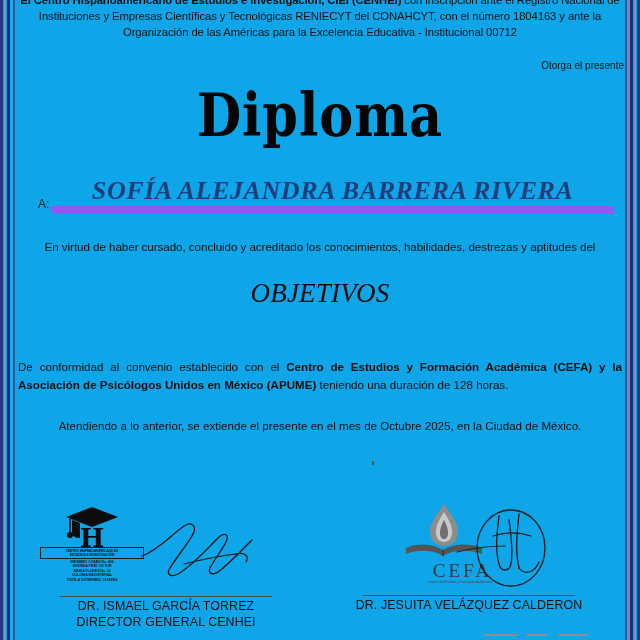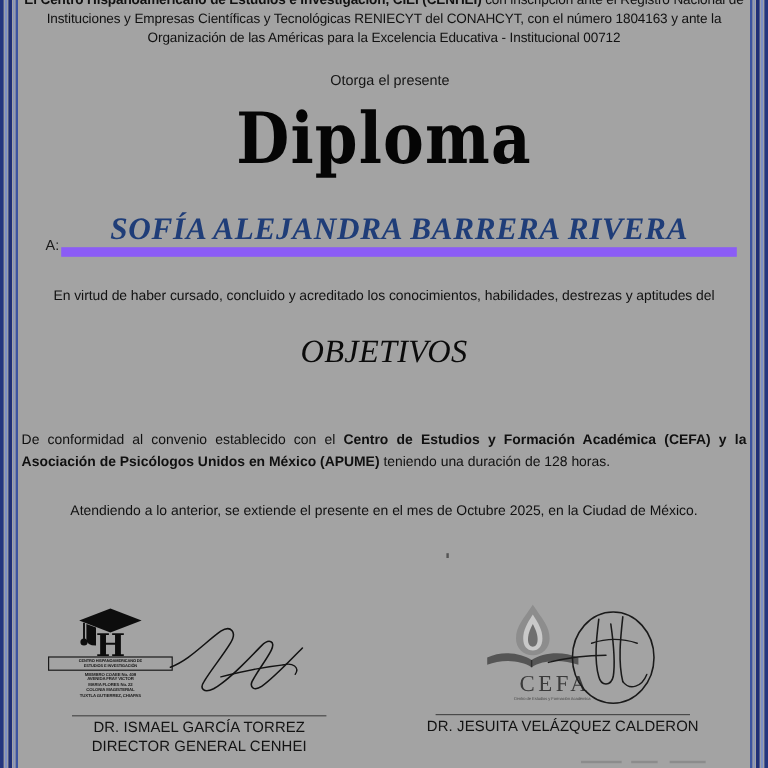--- a/index.html
+++ b/index.html
@@ -12,21 +12,21 @@
     height: 640px;
     overflow: hidden;
     font-family: "Liberation Sans", sans-serif;
     position: relative;
   }
 
   
   .page {
     position: absolute;
     inset: 0;
-    background: #a3a3a3;
+    background: #0ea5e9;
   }
   .border-line {
     position: absolute;
     pointer-events: none;
   }
   .bl-v { top: 0; bottom: 0; }
 
   .b1 { background: #24367e; }
   .b2 { background: #7d8fc4; }
   .b3 { background: #1f2f75; }
@@ -68,22 +68,22 @@
   }
   .header-para .lead {
     font-weight: bold;
   }
 
   .otorga {
     position: absolute;
     left: 0;
     right: 0;
     top: 60px;
-    text-align: center;
-    font-size: 12px;
+    text-align: right;
+    font-size: 10px;
     color: #151515;
     padding-left: 10px;
   }
 
   .diploma-title {
     position: absolute;
     left: 0;
     right: 0;
     top: 82px;
     text-align: center;

